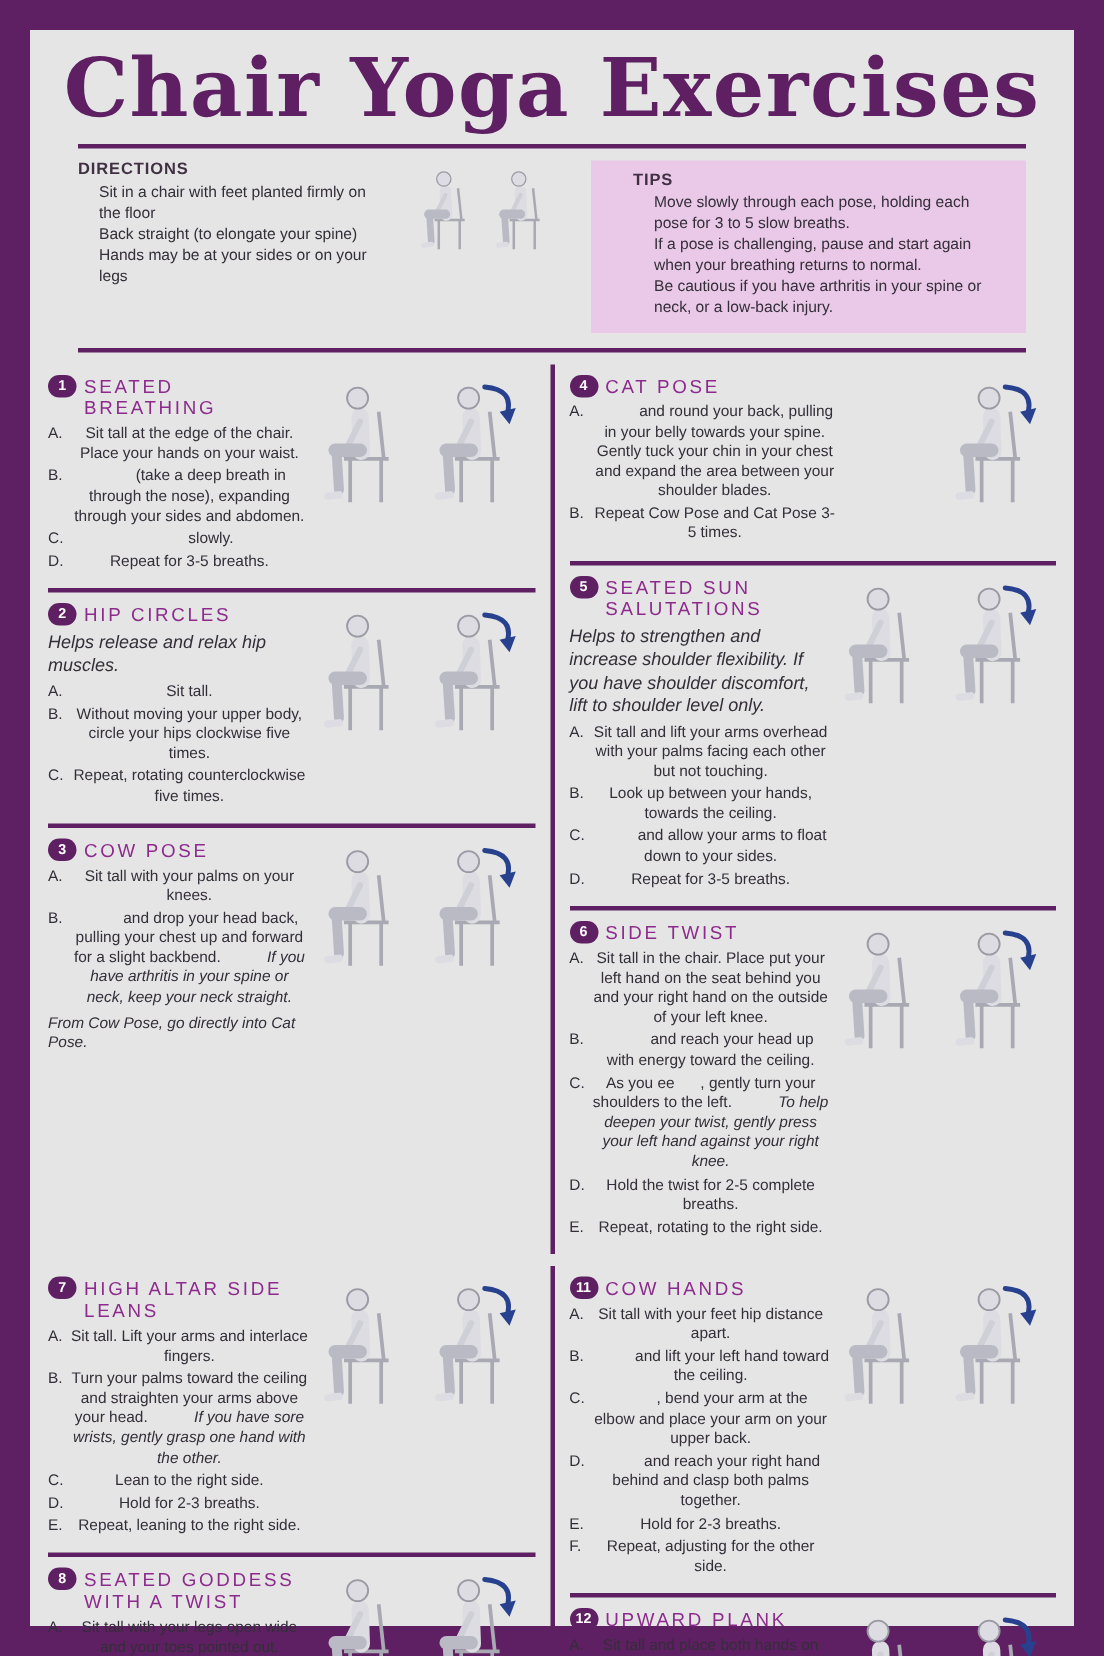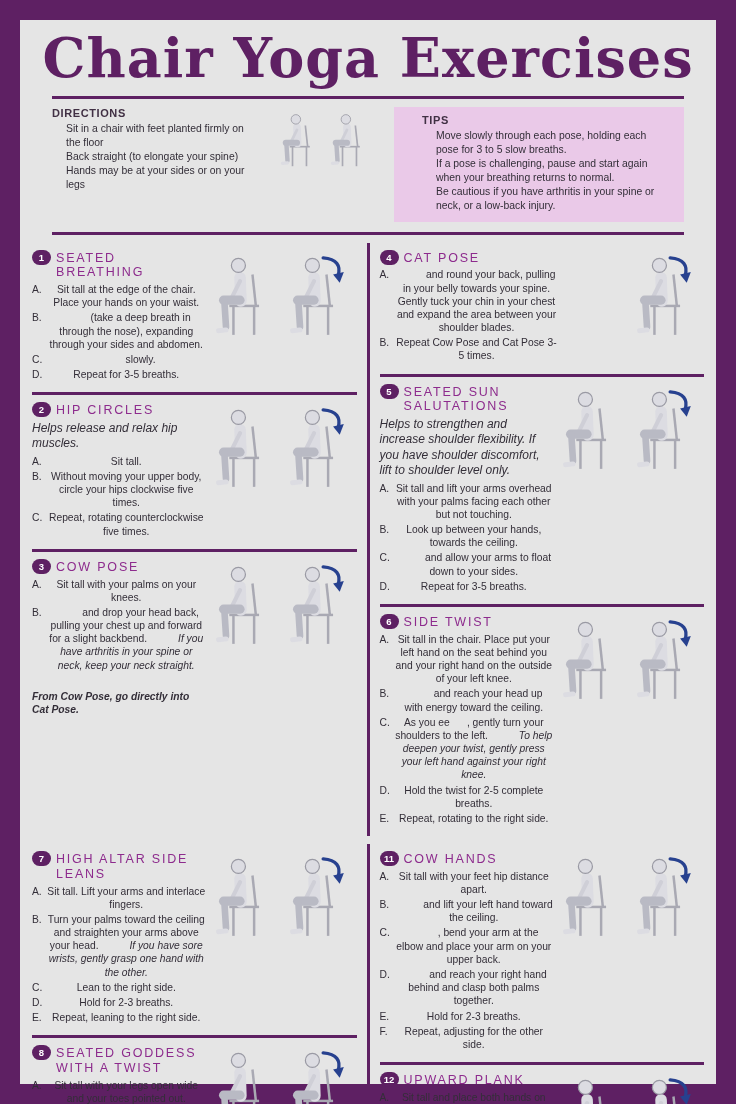--- a/index.html
+++ b/index.html
@@ -33,21 +33,21 @@
   .badge { flex:none; min-width:15px; height:15px; padding:0 2px; border-radius:9px;
            background:#5e2063; color:#fff; font-size:9.5px; font-weight:bold;
            line-height:15px; text-align:center; margin-top:0px; }
   .ex-title { font-size:12.5px; font-weight:normal; letter-spacing:1.8px; color:#8d2b8d;
               line-height:1.18; padding-top:1px; }
   .ex-subtitle { font-style:italic; font-size:12px; color:#332e38; line-height:1.28; margin:0 0 3px; }
   .step { display:flex; font-size:10.3px; color:#332e38; line-height:1.28; margin-bottom:2px; }
   .step-label { width:15px; flex:none; }
   .step-body { flex:1; min-width:0;text-align:center; }
   .note { font-style:italic;margin-left:28px; }
-  .ex-footnote { font-style:italic; font-size:10.3px; color:#332e38; margin-top:18px; line-height:1.28;font-weight:bold; }
+  .ex-footnote { font-style:italic; font-size:10.3px; color:#332e38; margin-top:4px; line-height:1.28; }
 </style>
 </head>
 <body>
 
 <div class="poster">
 
   <h1 class="title">Chair Yoga Exercises</h1>
   <div class="rule"></div>
 
   <div class="info-row">

